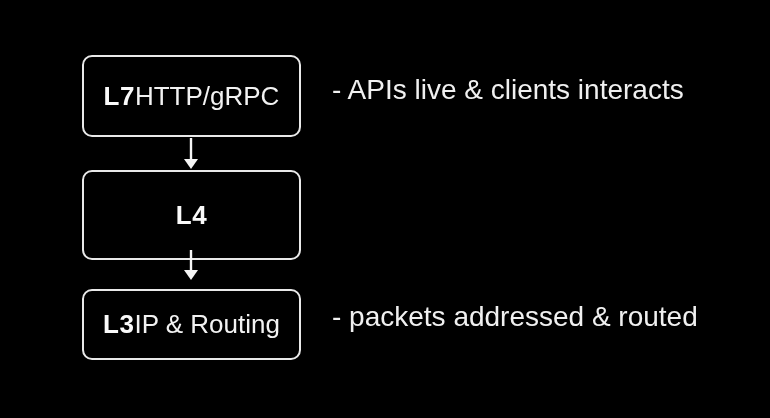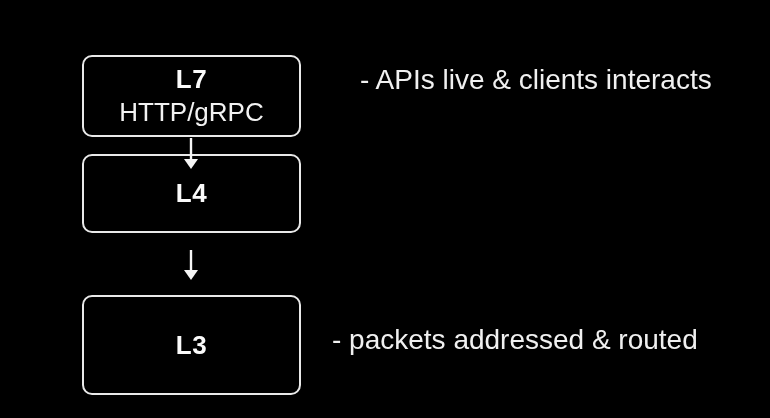--- a/index.html
+++ b/index.html
@@ -18,80 +18,81 @@
   .layer-box {
     position: absolute;
     left: 82px;
     width: 219px;
     height: 80px;
     box-sizing: border-box;
     border: 2.5px solid #e9e9e9;
     border-radius: 10px;
     background: #000000;
     display: flex;
-    flex-direction: column;
+    flex-direction: row;
     justify-content: center;
     align-items: center;
     text-align: center;
   }
   .layer-box .code {
     color: #fafafa;
     font-size: 26px;
     font-weight: 700;
     line-height: 33px;
     letter-spacing: 0.5px;
   }
   .layer-box .protocols {
     color: #f2f2f2;
     font-size: 26px;
     font-weight: 400;
     line-height: 33px;
   }
   .box-l7 { top: 55px; height: 82px; }
-  .box-l4 { top: 154px; height: 79px; }
-  .box-l3 { top: 295px; height: 100px; }
+  .box-l4 { top: 170px; height: 90px; }
+  .box-l3 { top: 289px; height: 71px; }
 
   .connectors {
     position: absolute;
     left: 0;
     top: 0;
     width: 770px;
     height: 418px;
     pointer-events: none;
   }
 
   .description {
     position: absolute;
     left: 332px;
     color: #f0f0f0;
     font-size: 28px;
     font-weight: 400;
     line-height: 28px;
     white-space: nowrap;
   }
-  .desc-1 { top: 66px; margin-left: 28px; }
+  .desc-1 { top: 76px; }
   .desc-2 { top: 209px; }
-  .desc-3 { top: 326px; }
+  .desc-3 { top: 303px; }
 </style>
 </head>
 <body>
 
 <div class="canvas">
 
   <div class="layer-box box-l7">
     <div class="code">L7</div>
     <div class="protocols">HTTP/gRPC</div>
   </div>
 
   <div class="layer-box box-l4">
     <div class="code">L4</div>
   </div>
 
   <div class="layer-box box-l3">
     <div class="code">L3</div>
+    <div class="protocols">IP &amp; Routing</div>
   </div>
 
   <svg class="connectors" viewBox="0 0 770 418" xmlns="http://www.w3.org/2000/svg" aria-hidden="true">
     <g>
       <line x1="191" y1="138" x2="191" y2="160" stroke="#f5f5f5" stroke-width="2.4"></line>
       <polygon points="184,159 198,159 191,169" fill="#f5f5f5"></polygon>
     </g>
     <g>
       <line x1="191" y1="250" x2="191" y2="271" stroke="#f5f5f5" stroke-width="2.4"></line>
       <polygon points="184,270 198,270 191,280" fill="#f5f5f5"></polygon>

